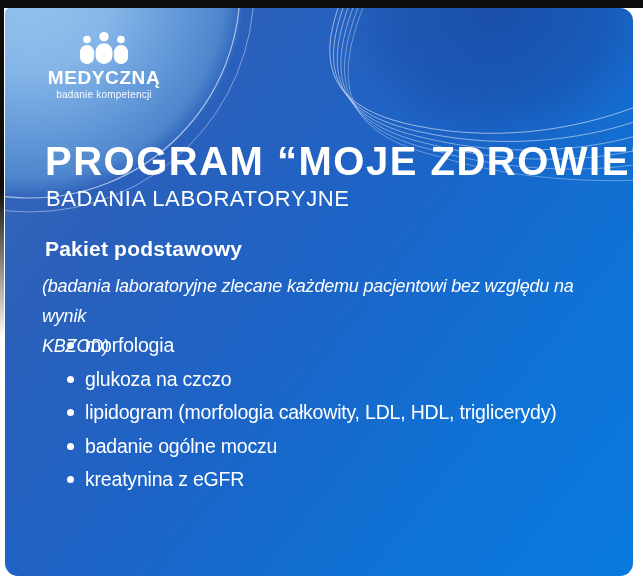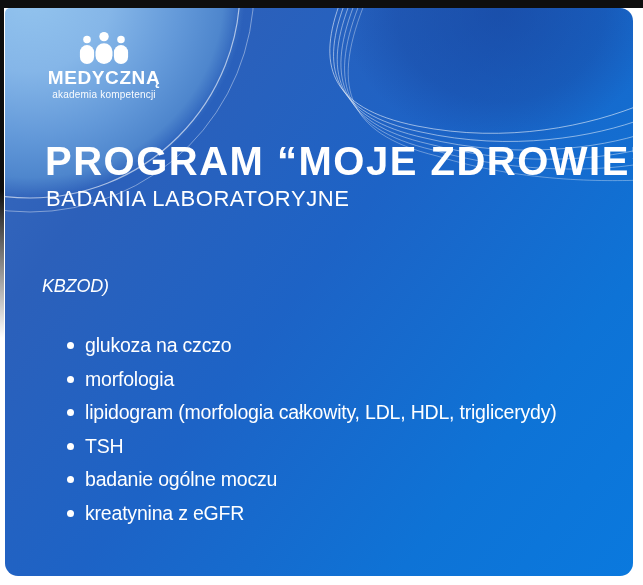--- a/index.html
+++ b/index.html
@@ -114,34 +114,35 @@
           <rect x="4.5" y="16" width="15" height="20" rx="7.5"></rect>
 
           <circle cx="30" cy="7" r="5"></circle>
           <rect x="21" y="14" width="18" height="22" rx="9"></rect>
 
           <circle cx="48" cy="10" r="4"></circle>
           <rect x="40.5" y="16" width="15" height="20" rx="7.5"></rect>
         </g>
       </svg>
       <div class="logo-word">MEDYCZNĄ</div>
-      <div class="logo-tagline">akademia kompetencji</div>
+      <div class="logo-tagline">badanie kompetencji</div>
     </div>
 
     <div class="title">PROGRAM “MOJE ZDROWIE”</div>
     <div class="subtitle">BADANIA LABORATORYJNE</div>
 
+    <div class="section-heading">Pakiet podstawowy</div>
 
     <div class="section-note">
+      <div>(badania laboratoryjne zlecane każdemu pacjentowi bez względu na wynik</div>
       <div>KBZOD)</div>
     </div>
 
     <ul class="test-list">
+      <li>morfologia</li>
       <li>glukoza na czczo</li>
-      <li>morfologia</li>
       <li>lipidogram (morfologia całkowity, LDL, HDL, triglicerydy)</li>
-      <li>TSH</li>
       <li>badanie ogólne moczu</li>
       <li>kreatynina z eGFR</li>
     </ul>
 
   </div>
 </div>
 
 </body></html>

